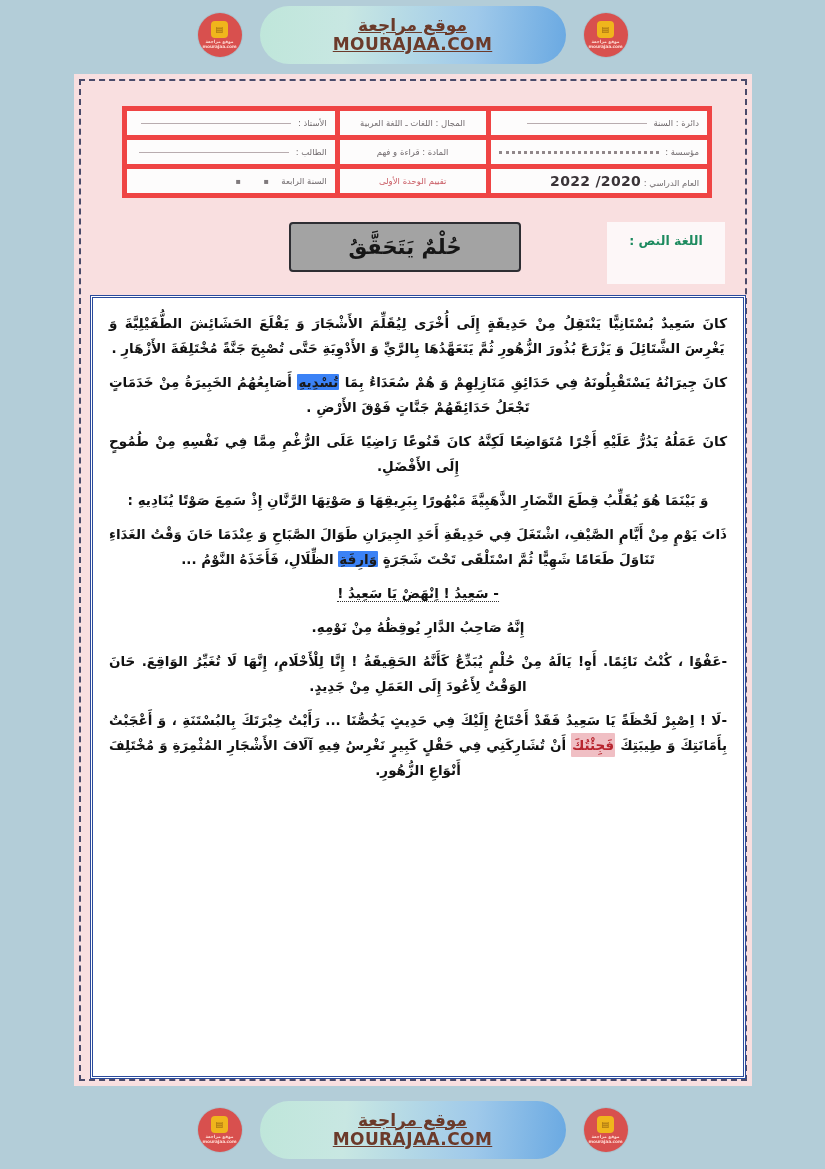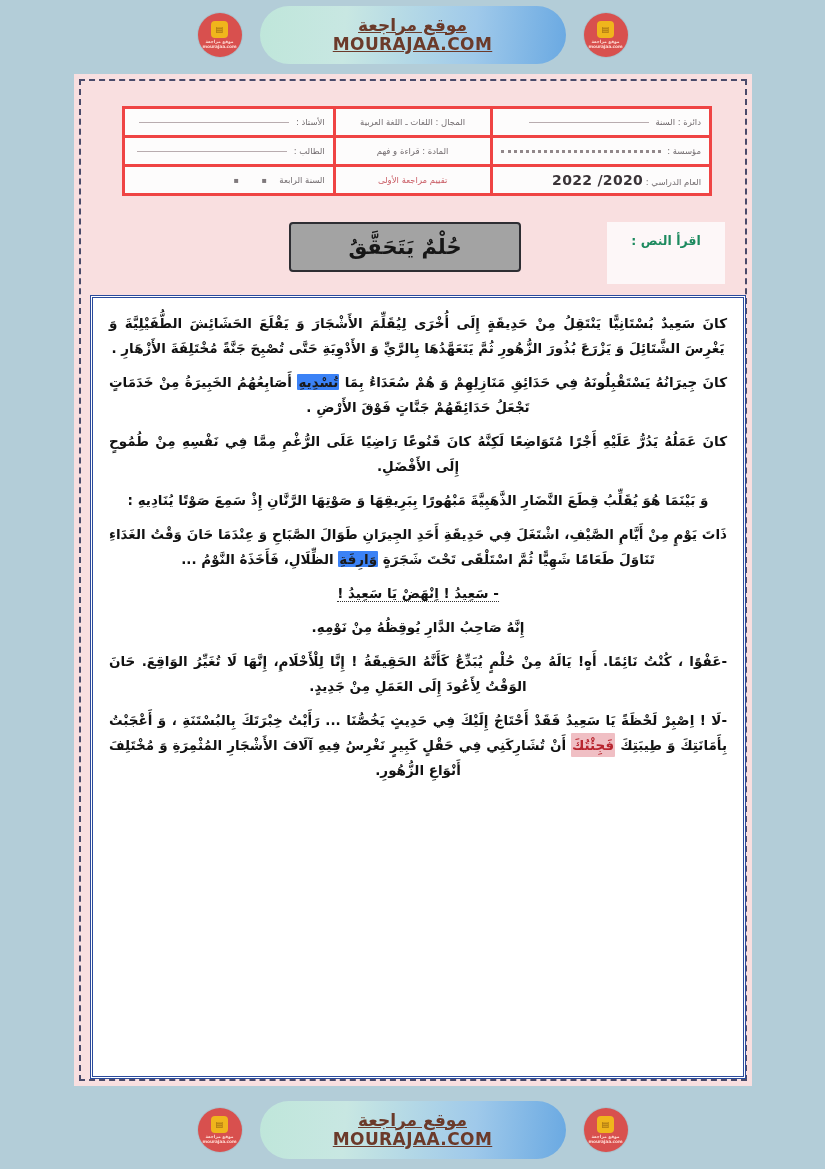--- a/index.html
+++ b/index.html
@@ -110,21 +110,21 @@
     position: absolute;
     left: 48px;
     top: 32px;
     width: 590px;
     border: 2px solid #8a6f74;
     background: #fdfcfc;
     border-collapse: collapse;
     direction: rtl;
   }
   .info-table td {
-    border: 3px solid #ef4444;
+    border: 5px solid #ef4444;
     height: 29px;
     padding: 0 8px;
     vertical-align: middle;
     font-size: 8.5px;
     color: #4a4246;
     font-family: "DejaVu Sans", sans-serif;
     position: relative;
     white-space: nowrap;
   }
   .col-a { width: 190px; }
@@ -304,33 +304,33 @@
           <span class="cell-txt">الطالب :</span>
           <span class="dotline w150"></span>
         </td>
       </tr>
       <tr>
         <td class="col-c">
           <span class="cell-txt">العام الدراسي :</span>
           <span class="cell-year">2022 /2020</span>
         </td>
         <td class="col-b">
-          <span class="cell-red">تقييم مراجعة الأولى</span>
+          <span class="cell-red">تقييم الوحدة الأولى</span>
         </td>
         <td class="col-a">
           <span class="cell-txt">السنة الرابعة</span>
           <span class="mark-x">▪ ▪</span>
         </td>
       </tr>
     </tbody>
   </table>
 
   <div class="title-row">
     <div class="readbox">
-      <span class="readbox-text">اقرأ النص :</span>
+      <span class="readbox-text">اللغة النص :</span>
     </div>
     <div class="title-box">
       <span class="title-text">حُلْمٌ يَتَحَقَّقُ</span>
     </div>
   </div>
 
   <div class="textbox">
 
     <p class="para">
       <span>كانَ سَعِيدٌ بُسْتَانِيًّا يَنْتَقِلُ مِنْ حَدِيقَةٍ إِلَى أُخْرَى لِيُقَلِّمَ الأَشْجَارَ وَ يَقْلَعَ الحَشَائِشَ الطُّفَيْلِيَّةَ وَ يَغْرِسَ الشَّتَائِلَ وَ يَزْرَعَ بُذُورَ الزُّهُورِ ثُمَّ يَتَعَهَّدُهَا بِالرَّيِّ وَ الأَدْوِيَةِ حَتَّى تُصْبِحَ جَنَّةً مُخْتَلِفَةَ الأَزْهَارِ .</span>

